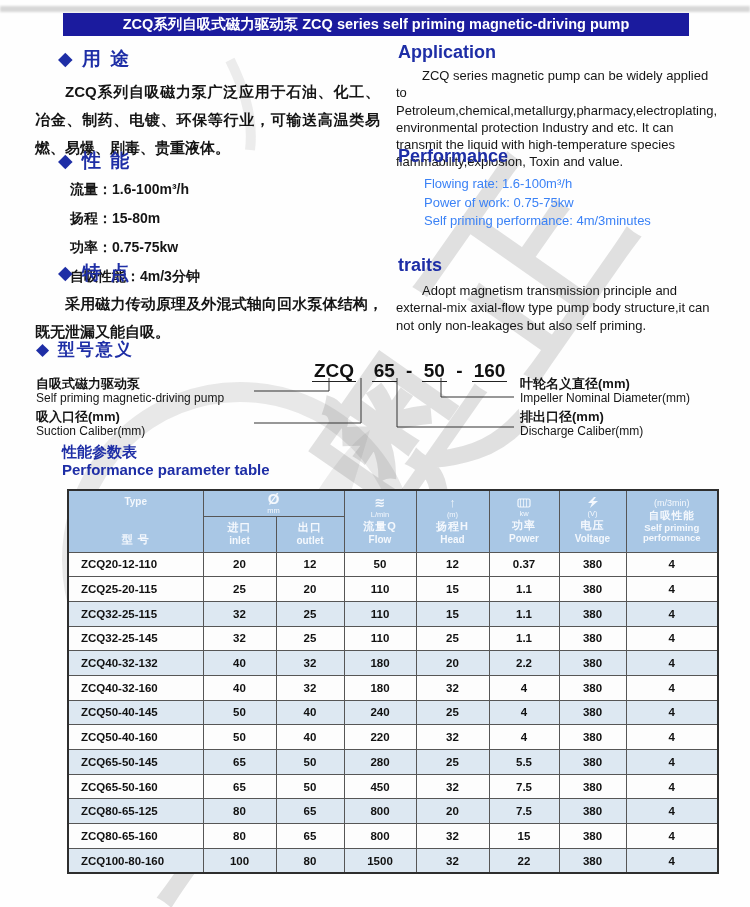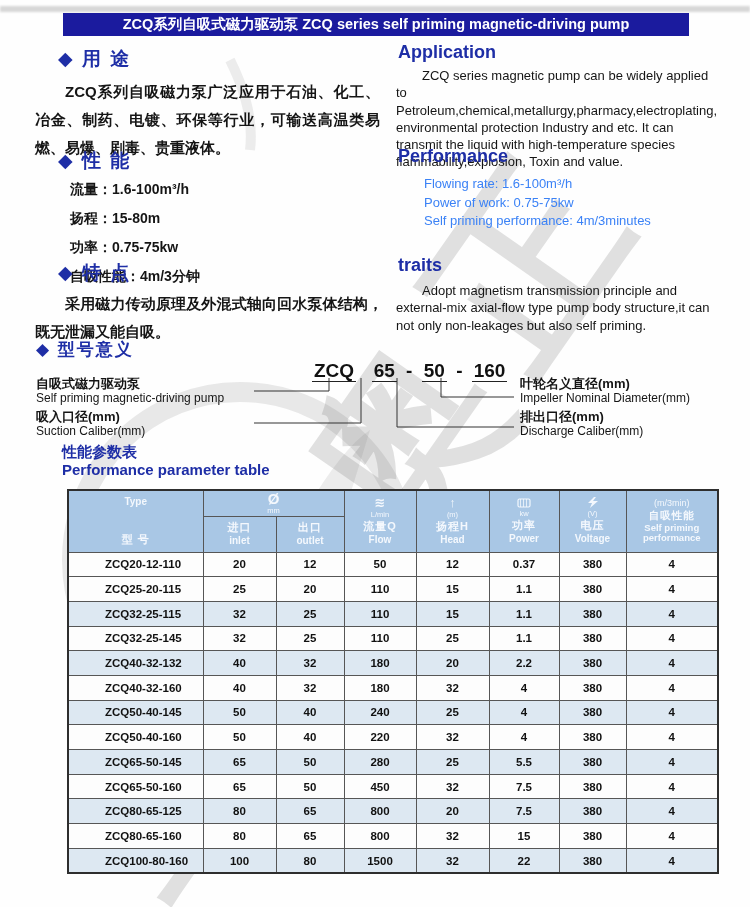--- a/index.html
+++ b/index.html
@@ -40,21 +40,21 @@
 
   table.params{position:absolute;left:67px;top:489px;width:650px;border-collapse:collapse;
                table-layout:fixed;border:2px solid #2e2e2e;}
   table.params th,table.params td{border:1px solid #565656;padding:0;}
   table.params thead th{background:#a9c7e5;color:#f4f8fd;font-weight:bold;vertical-align:middle;text-align:center;}
   .hz{font-size:11px;line-height:13px;letter-spacing:1px;}
   .he{font-size:10px;line-height:12px;font-weight:bold;}
   .hunit{font-size:7.5px;line-height:9px;font-weight:normal;}
   .hicon{font-size:13px;line-height:13px;display:block;}
   table.params tbody td{height:23.7px;font-size:11.5px;font-weight:bold;color:#111;text-align:center;background:#fdfdfd;}
-  table.params tbody td.model{text-align:left;padding-left:36px;margin-left:24px;}
+  table.params tbody td.model{text-align:left;padding-left:12px;margin-left:24px;}
   table.params tbody tr.alt td{background:#dde8f2;}
   .stack{display:flex;flex-direction:column;align-items:center;justify-content:center;gap:1px;}
 </style>
 </head>
 <body>
 
 <div class="page">
 
   <div class="wm-text">业泵奥正</div>
   <svg class="wm-svg" width="750" height="907">

